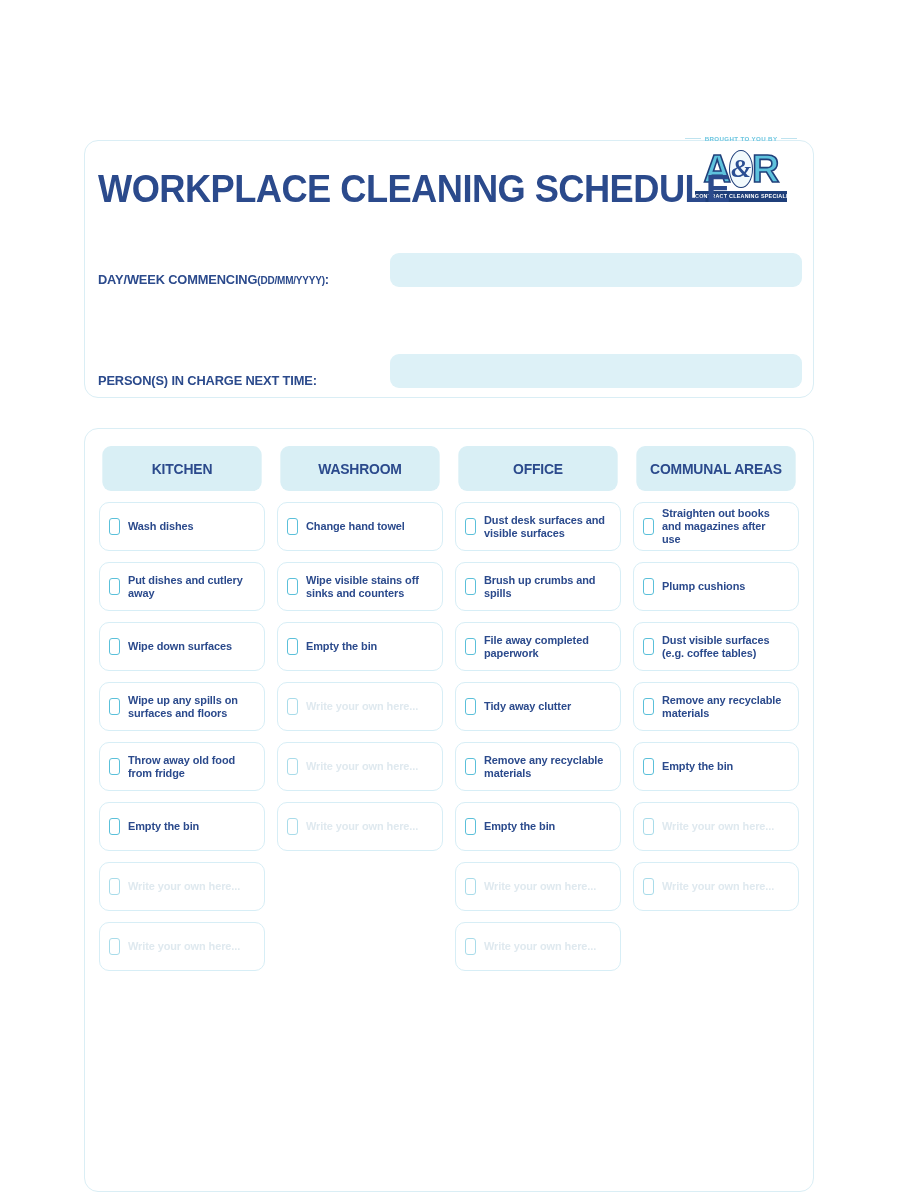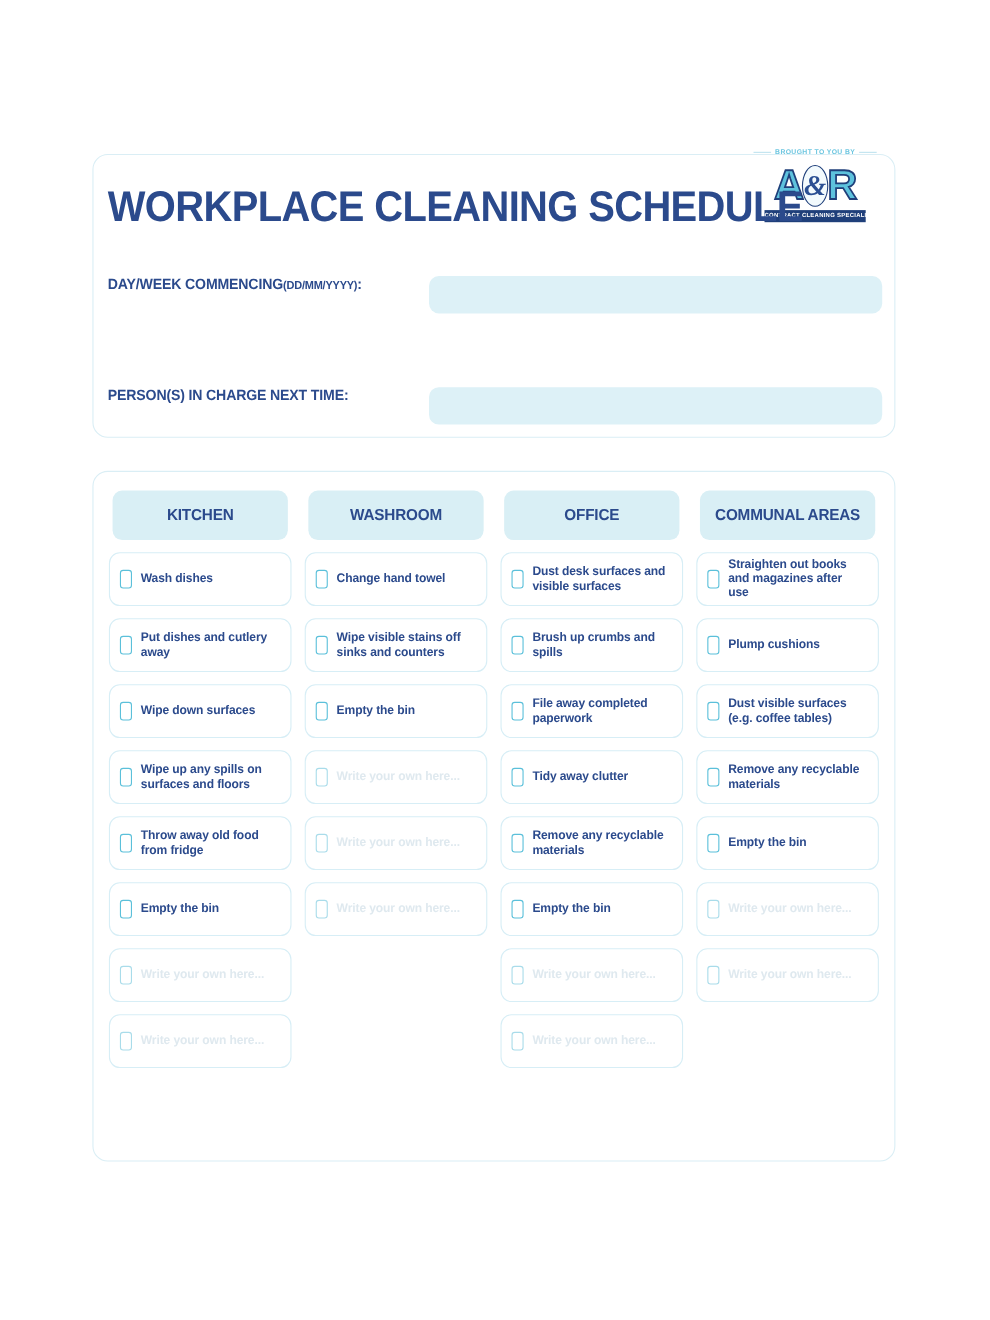--- a/index.html
+++ b/index.html
@@ -138,21 +138,21 @@
     white-space: nowrap;
   }
 
   
   .form-row {
     position: absolute;
     left: 13px;
     width: 704px;
     height: 36px;
     display: flex;
-    align-items: flex-start;
+    align-items: flex-end;
   }
   .form-row.r1 { top: 110px; }
   .form-row.r2 { top: 160px; }
   .form-row.r3 { top: 211px; }
 
   .form-label {
     width: 292px;
     font-size: 13.5px;
     font-weight: bold;
     color: #2b4a8c;
@@ -180,21 +180,21 @@
     outline: none;
   }
   .form-input::placeholder { color: #b9dce8; }
 
   
   .grid-panel {
     position: absolute;
     left: 84px;
     top: 428px;
     width: 730px;
-    height: 628px;
+    height: 764px;
     border: 1.5px solid #daeef5;
     border-radius: 14px;
     background: #ffffff;
     padding: 17px 14px 16px;
   }
 
   .columns {
     display: grid;
     grid-template-columns: repeat(4, 1fr);
     column-gap: 12px;

